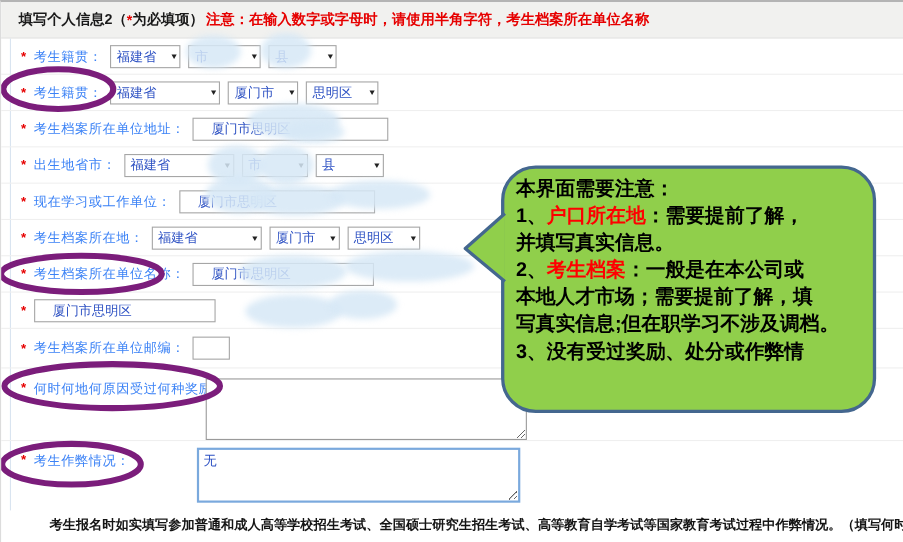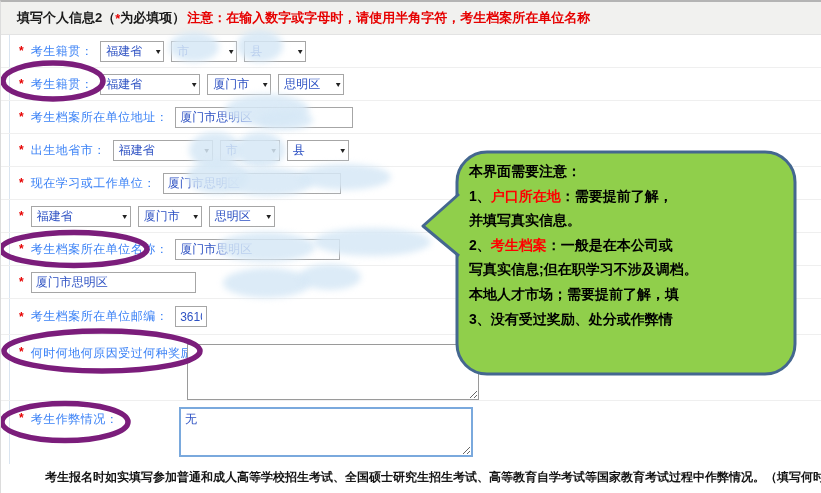--- a/index.html
+++ b/index.html
@@ -31,21 +31,21 @@
   .lbl  { color:#3b82f6; font-weight:normal; font-size:12px; letter-spacing:0.5px; }
   .sel {
     display:inline-flex; align-items:center; justify-content:space-between;
     height:21px; background:#fff; border:1px solid #a6a6a6; padding:0 1px 0 5px;
     color:#2d51c3; font-size:12px; cursor:default;
   }
   .sel .arr { font-size:8px; color:#222; margin-left:6px; transform:scaleY(.9); }
   .w64{width:64px}.w66{width:66px}.w62{width:62px}.w100{width:100px}.w60{width:60px}
   .inp {
     height:21px; border:1px solid #a6a6a6; background:#fff;
-    color:#2d51c3; font-size:12px; padding:0 4px;
+    color:#2d51c3; font-size:12px; padding:0 16px;
     font-family:"Liberation Sans","DejaVu Sans",sans-serif;
   }
   .iw178{width:178px}.iw165{width:165px}.iw48{width:32px}
   .ta {
     position:absolute; background:#fff; border:1px solid #9a9a9a;
     color:#2d51c3; font-size:12px; padding:2px 4px; resize:both;
     font-family:"Liberation Sans","DejaVu Sans",sans-serif;
   }
   .ta1 { left:186px; top:9px;  width:292px; height:56px; }
   .ta2 { left:178px; top:6px;  width:294px; height:50px; border:2px solid #7aa9dd; }
@@ -55,21 +55,21 @@
     font-size:12px; font-weight:bold; color:#141414; white-space:nowrap;
   }
   
   .blob { position:absolute; background:rgba(214,231,246,.85); border-radius:50%;
           filter:blur(3px); pointer-events:none; }
   
   .overlay { position:absolute; left:0; top:0; pointer-events:none; }
   
   .bubble-text {
     position:absolute; left:468px; top:157px; width:324px;
-    font-size:14px; font-weight:bold; color:#000; line-height:24.6px;
+    font-size:18px; font-weight:bold; color:#000; line-height:24.6px;
     white-space:nowrap; letter-spacing:0px;
   }
   .bubble-text .hl { color:#ff0000;margin-top:44px; }
 </style>
 </head>
 <body>
 
 <div class="screen">
 
   <div class="hdr">
@@ -139,20 +139,21 @@
   </div>
 
   <div class="row" style="top:165px;height:33px;">
     <span class="star">*</span>
     <span class="lbl">现在学习或工作单位：</span>
     <input class="inp iw178" value="厦门市思明区" style="">
   </div>
 
   <div class="row" style="top:198px;height:33px;">
     <span class="star">*</span>
+    <span class="lbl">考生档案所在地：</span>
     <div class="sel w100">
         <span>福建省</span>
         <span class="arr">▼</span>
       </div>
     <div class="sel w64">
         <span>厦门市</span>
         <span class="arr">▼</span>
       </div>
     <div class="sel w66">
         <span>思明区</span>
@@ -215,18 +216,18 @@
   <svg class="overlay" style="left:416px;top:146px;" width="384" height="232">
     <rect x="40" y="4" width="338" height="222" rx="30" fill="#90cf4b" stroke="#44678f" stroke-width="3"></rect>
     <path d="M42,46 L6,78 L42,108 Z" fill="#90cf4b"></path>
     <path d="M42,46 L6,78 L42,108" fill="none" stroke="#44678f" stroke-width="3" stroke-linejoin="round"></path>
   </svg>
   <div class="bubble-text">
     <div><span>本界面需要注意：</span></div>
     <div><span>1、</span><span class="hl">户口所在地</span><span>：需要提前了解，</span></div>
     <div><span>并填写真实信息。</span></div>
     <div><span>2、</span><span class="hl">考生档案</span><span>：一般是在本公司或</span></div>
+    <div><span>本地人才市场；需要提前了解，填</span></div>
     <div><span>写真实信息;但在职学习不涉及调档。</span></div>
-    <div><span>本地人才市场；需要提前了解，填</span></div>
     <div><span>3、没有受过奖励、处分或作弊情</span></div>
   </div>
 
 </div>
 
 </body></html>

